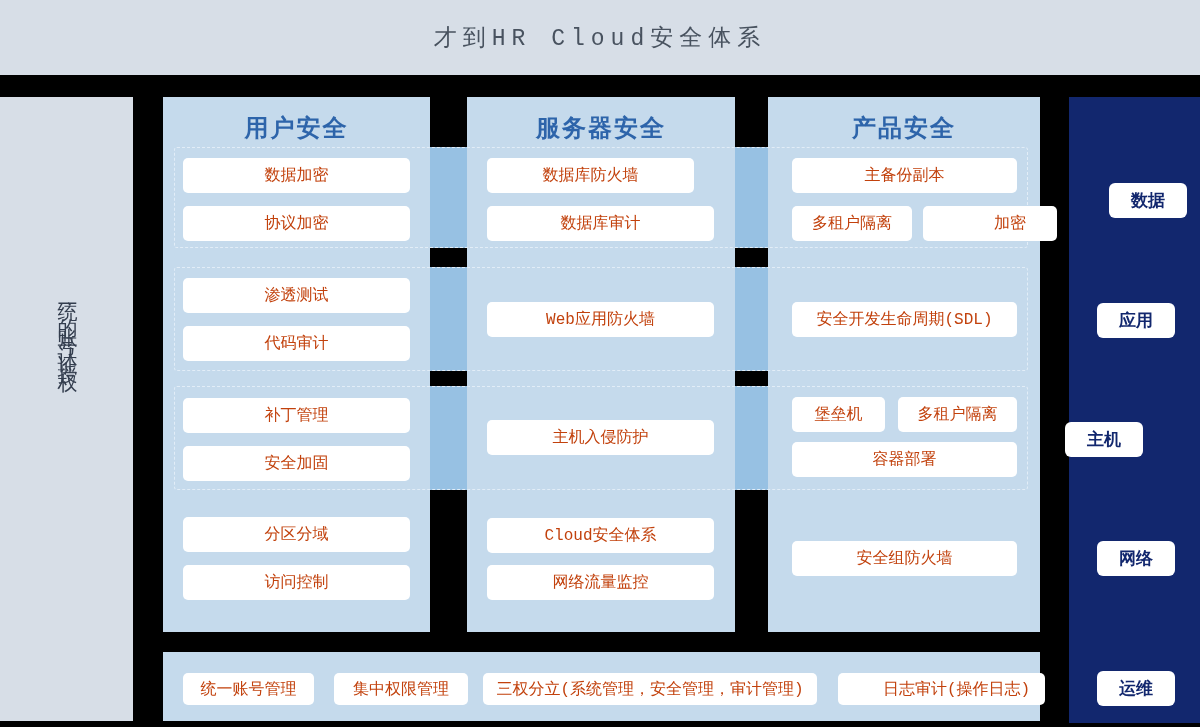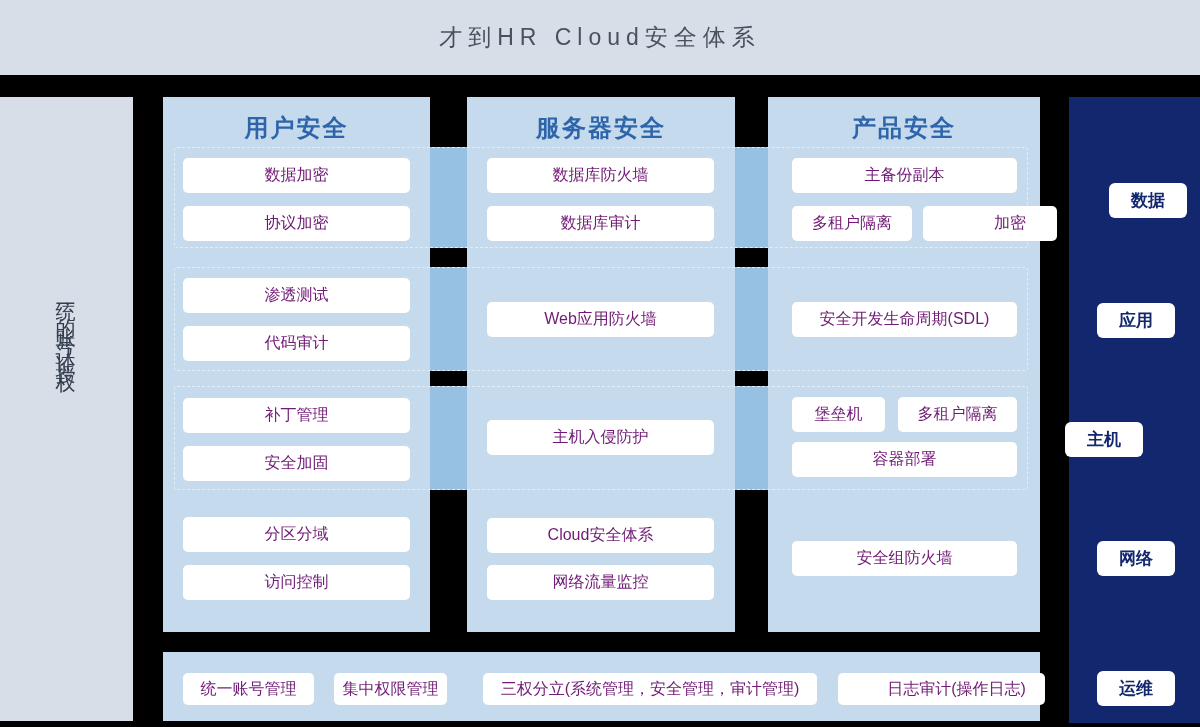--- a/index.html
+++ b/index.html
@@ -1,33 +1,33 @@
 <!DOCTYPE html>
 <html><head>
 <meta charset="utf-8">
 <style>
   html,body{margin:0;padding:0;background:#000;}
   .stage{position:relative;width:1200px;height:727px;background:#000;
-         font-family:Liberation Sans, sans-serif;overflow:hidden;}
+         font-family:Liberation Mono, monospace;overflow:hidden;}
   .abs{position:absolute;}
   .header-bar{left:0;top:0;width:1200px;height:75px;background:#d7dee7;
               display:flex;align-items:center;justify-content:center;}
   .page-title{color:#48525f;font-size:23px;font-weight:500;letter-spacing:6px;}
   .left-rail{left:0;top:97px;width:133px;height:624px;background:#d7dee7;}
   .left-rail-label-wrap{left:0;top:285px;width:133px;display:flex;justify-content:center;}
   .left-rail-label{writing-mode:vertical-lr;color:#333d4e;font-size:20px;
                    letter-spacing:9px;font-weight:500;}
   .col{background:#c5daec;}
   .col-header{text-align:center;color:#2d64aa;font-size:24px;font-weight:700;letter-spacing:2px;}
   .band{border:1px dashed #e2edf7;border-radius:3px;}
   .connector{background:#97c1e3;}
   .navy-rail{left:1069px;top:97px;width:131px;height:626px;background:#12276e;}
   .bottom-band{left:163px;top:652px;width:877px;height:69px;background:#c5daec;}
   .btn{background:#ffffff;border-radius:5px;display:flex;align-items:center;
-       justify-content:center;color:#701a75;font-size:16px;font-weight:500;
+       justify-content:center;color:#c2410c;font-size:16px;font-weight:500;
        white-space:nowrap;}
   .btn-navy{background:#ffffff;border-radius:6px;display:flex;align-items:center;
        justify-content:center;color:#12276e;font-size:17px;font-weight:600;}
 </style>
 </head>
 <body>
 
 <div class="stage">
 
   <div class="abs header-bar">
@@ -60,21 +60,21 @@
 
   <div class="abs btn" style="left:183px;top:158px;width:227px;height:35px;">数据加密</div>
   <div class="abs btn" style="left:183px;top:206px;width:227px;height:35px;">协议加密</div>
   <div class="abs btn" style="left:183px;top:278px;width:227px;height:35px;">渗透测试</div>
   <div class="abs btn" style="left:183px;top:326px;width:227px;height:35px;">代码审计</div>
   <div class="abs btn" style="left:183px;top:398px;width:227px;height:35px;">补丁管理</div>
   <div class="abs btn" style="left:183px;top:446px;width:227px;height:35px;">安全加固</div>
   <div class="abs btn" style="left:183px;top:517px;width:227px;height:35px;">分区分域</div>
   <div class="abs btn" style="left:183px;top:565px;width:227px;height:35px;">访问控制</div>
 
-  <div class="abs btn" style="left:487px;top:158px;width:227px;height:35px;">数据库防火墙</div>
+  <div class="abs btn" style="left:487px;top:158px;width:207px;height:35px;">数据库防火墙</div>
   <div class="abs btn" style="left:487px;top:206px;width:227px;height:35px;">数据库审计</div>
   <div class="abs btn" style="left:487px;top:302px;width:227px;height:35px;">Web应用防火墙</div>
   <div class="abs btn" style="left:487px;top:420px;width:227px;height:35px;">主机入侵防护</div>
   <div class="abs btn" style="left:487px;top:518px;width:227px;height:35px;">Cloud安全体系</div>
   <div class="abs btn" style="left:487px;top:565px;width:227px;height:35px;">网络流量监控</div>
 
   <div class="abs btn" style="left:792px;top:158px;width:225px;height:35px;">主备份副本</div>
   <div class="abs btn" style="left:792px;top:206px;width:120px;height:35px;">多租户隔离</div>
   <div class="abs btn" style="left:923px;top:206px;width:94px;height:35px;padding-left:40px;">加密</div>
   <div class="abs btn" style="left:792px;top:302px;width:225px;height:35px;">安全开发生命周期(SDL)</div>
@@ -85,17 +85,17 @@
 
   <div class="abs navy-rail"></div>
   <div class="abs btn-navy" style="left:1097px;top:183px;width:78px;height:35px;margin-left:12px;">数据</div>
   <div class="abs btn-navy" style="left:1097px;top:303px;width:78px;height:35px;">应用</div>
   <div class="abs btn-navy" style="left:1065px;top:422px;width:78px;height:35px;">主机</div>
   <div class="abs btn-navy" style="left:1097px;top:541px;width:78px;height:35px;">网络</div>
   <div class="abs btn-navy" style="left:1097px;top:671px;width:78px;height:35px;">运维</div>
 
   <div class="abs bottom-band"></div>
   <div class="abs btn" style="left:183px;top:673px;width:131px;height:32px;">统一账号管理</div>
-  <div class="abs btn" style="left:334px;top:673px;width:113px;height:32px;">集中权限管理</div>
+  <div class="abs btn" style="left:334px;top:673px;width:134px;height:32px;">集中权限管理</div>
   <div class="abs btn" style="left:483px;top:673px;width:334px;height:32px;">三权分立(系统管理，安全管理，审计管理)</div>
   <div class="abs btn" style="left:838px;top:673px;width:177px;height:32px;padding-left:30px;">日志审计(操作日志)</div>
 
 </div>
 
 </body></html>

